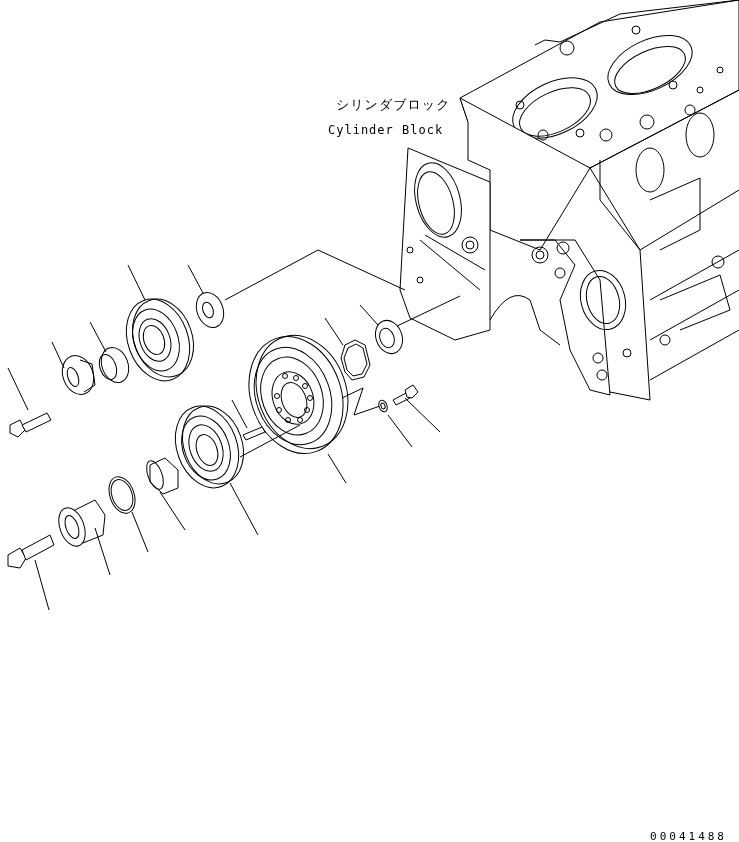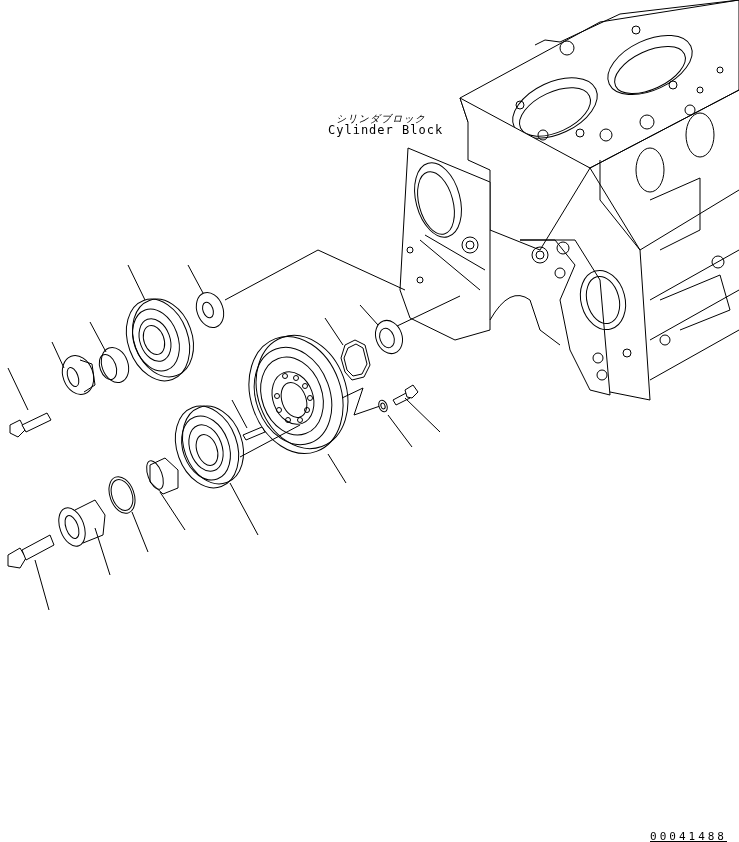--- a/index.html
+++ b/index.html
@@ -1,23 +1,23 @@
 <!DOCTYPE html>
 <html><head>
 <meta charset="utf-8">
 <style>
   html,body{margin:0;padding:0;background:#fff;}
   body{width:739px;height:842px;position:relative;overflow:hidden;font-family:"DejaVu Sans Mono",monospace;}
   svg{position:absolute;left:0;top:0;}
   .ln{stroke:#000;stroke-width:1;fill:none;}
   .lnf{stroke:#000;stroke-width:1;fill:#fff;}
   .lbl{position:absolute;color:#000;font-family:"DejaVu Sans Mono",monospace;white-space:nowrap;}
-  #lbl-jp{left:336px;top:112px;font-size:10px;letter-spacing:1px;font-style:italic;}
+  #lbl-jp{left:336px;top:96px;font-size:13px;letter-spacing:1px;}
   #lbl-en{left:328px;top:123px;font-size:12px;letter-spacing:1px;}
-  #drawing-no{right:12px;top:830px;font-size:11px;letter-spacing:3px;text-decoration:underline;}
+  #drawing-no{right:12px;top:830px;font-size:11px;letter-spacing:3px;}
 </style>
 </head>
 <body>
 
 <svg width="739" height="842" viewBox="0 0 739 842">
 
   <g>
 
     <polygon class="lnf" points="460,98 600,22 739,0 739,90 590,168 468,122"></polygon>
     <polyline class="ln" points="535,45 545,40 560,42 620,14 739,0"></polyline>

